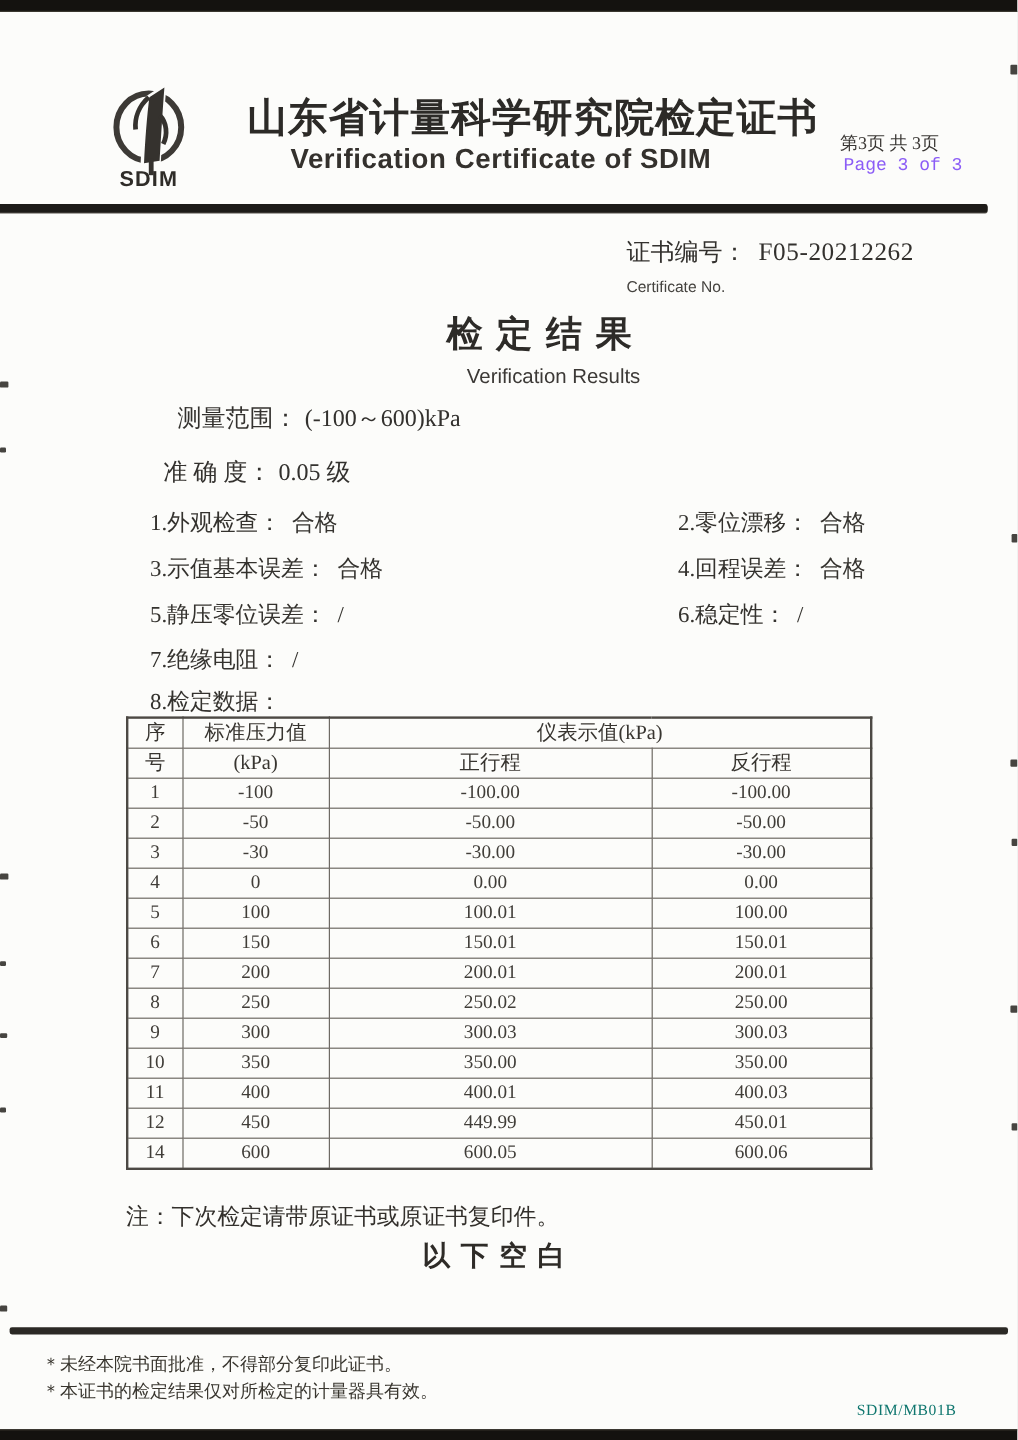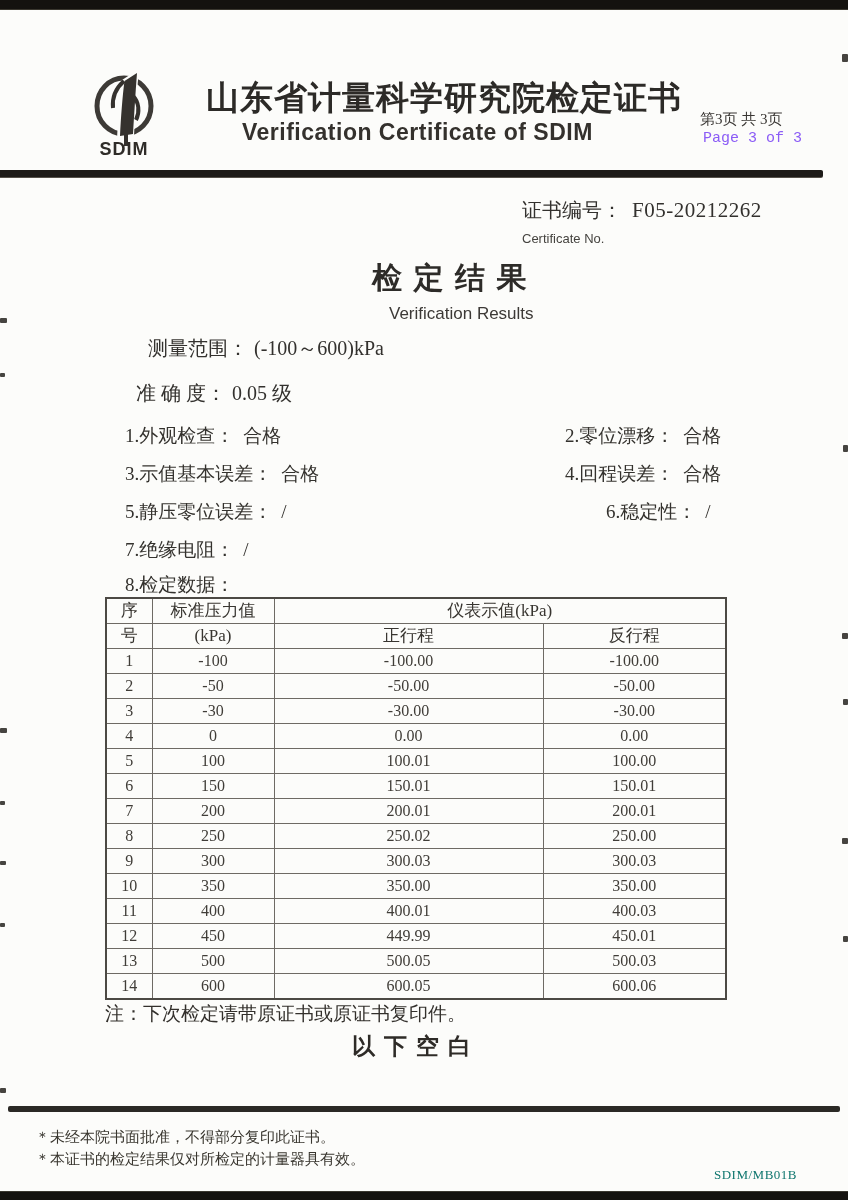--- a/index.html
+++ b/index.html
@@ -114,21 +114,21 @@
   </div>
   <div class="item" style="left:125px;top:461px;">
     <span>3.示值基本误差：</span><span class="v">合格</span>
   </div>
   <div class="item" style="left:565px;top:461px;">
     <span>4.回程误差：</span><span class="v">合格</span>
   </div>
   <div class="item" style="left:125px;top:499px;">
     <span>5.静压零位误差：</span><span class="v">/</span>
   </div>
-  <div class="item" style="left:565px;top:499px;margin-left:41px;">
+  <div class="item" style="left:565px;top:499px;">
     <span>6.稳定性：</span><span class="v">/</span>
   </div>
   <div class="item" style="left:125px;top:537px;">
     <span>7.绝缘电阻：</span><span class="v">/</span>
   </div>
   <div class="item" style="left:125px;top:572px;">
     <span>8.检定数据：</span>
   </div>
 
   <table class="vtable">
@@ -218,26 +218,20 @@
           <td>400.01</td>
           <td>400.03</td>
         </tr>
         <tr>
           <td>12</td>
           <td>450</td>
           <td>449.99</td>
           <td>450.01</td>
         </tr>
         <tr>
-          <td>13</td>
-          <td>500</td>
-          <td>500.05</td>
-          <td>500.03</td>
-        </tr>
-        <tr>
           <td>14</td>
           <td>600</td>
           <td>600.05</td>
           <td>600.06</td>
         </tr>
       </tbody>
   </table>
 
   <div class="abs note-line">注：下次检定请带原证书或原证书复印件。</div>
   <div class="abs blank-below">以下空白</div>

